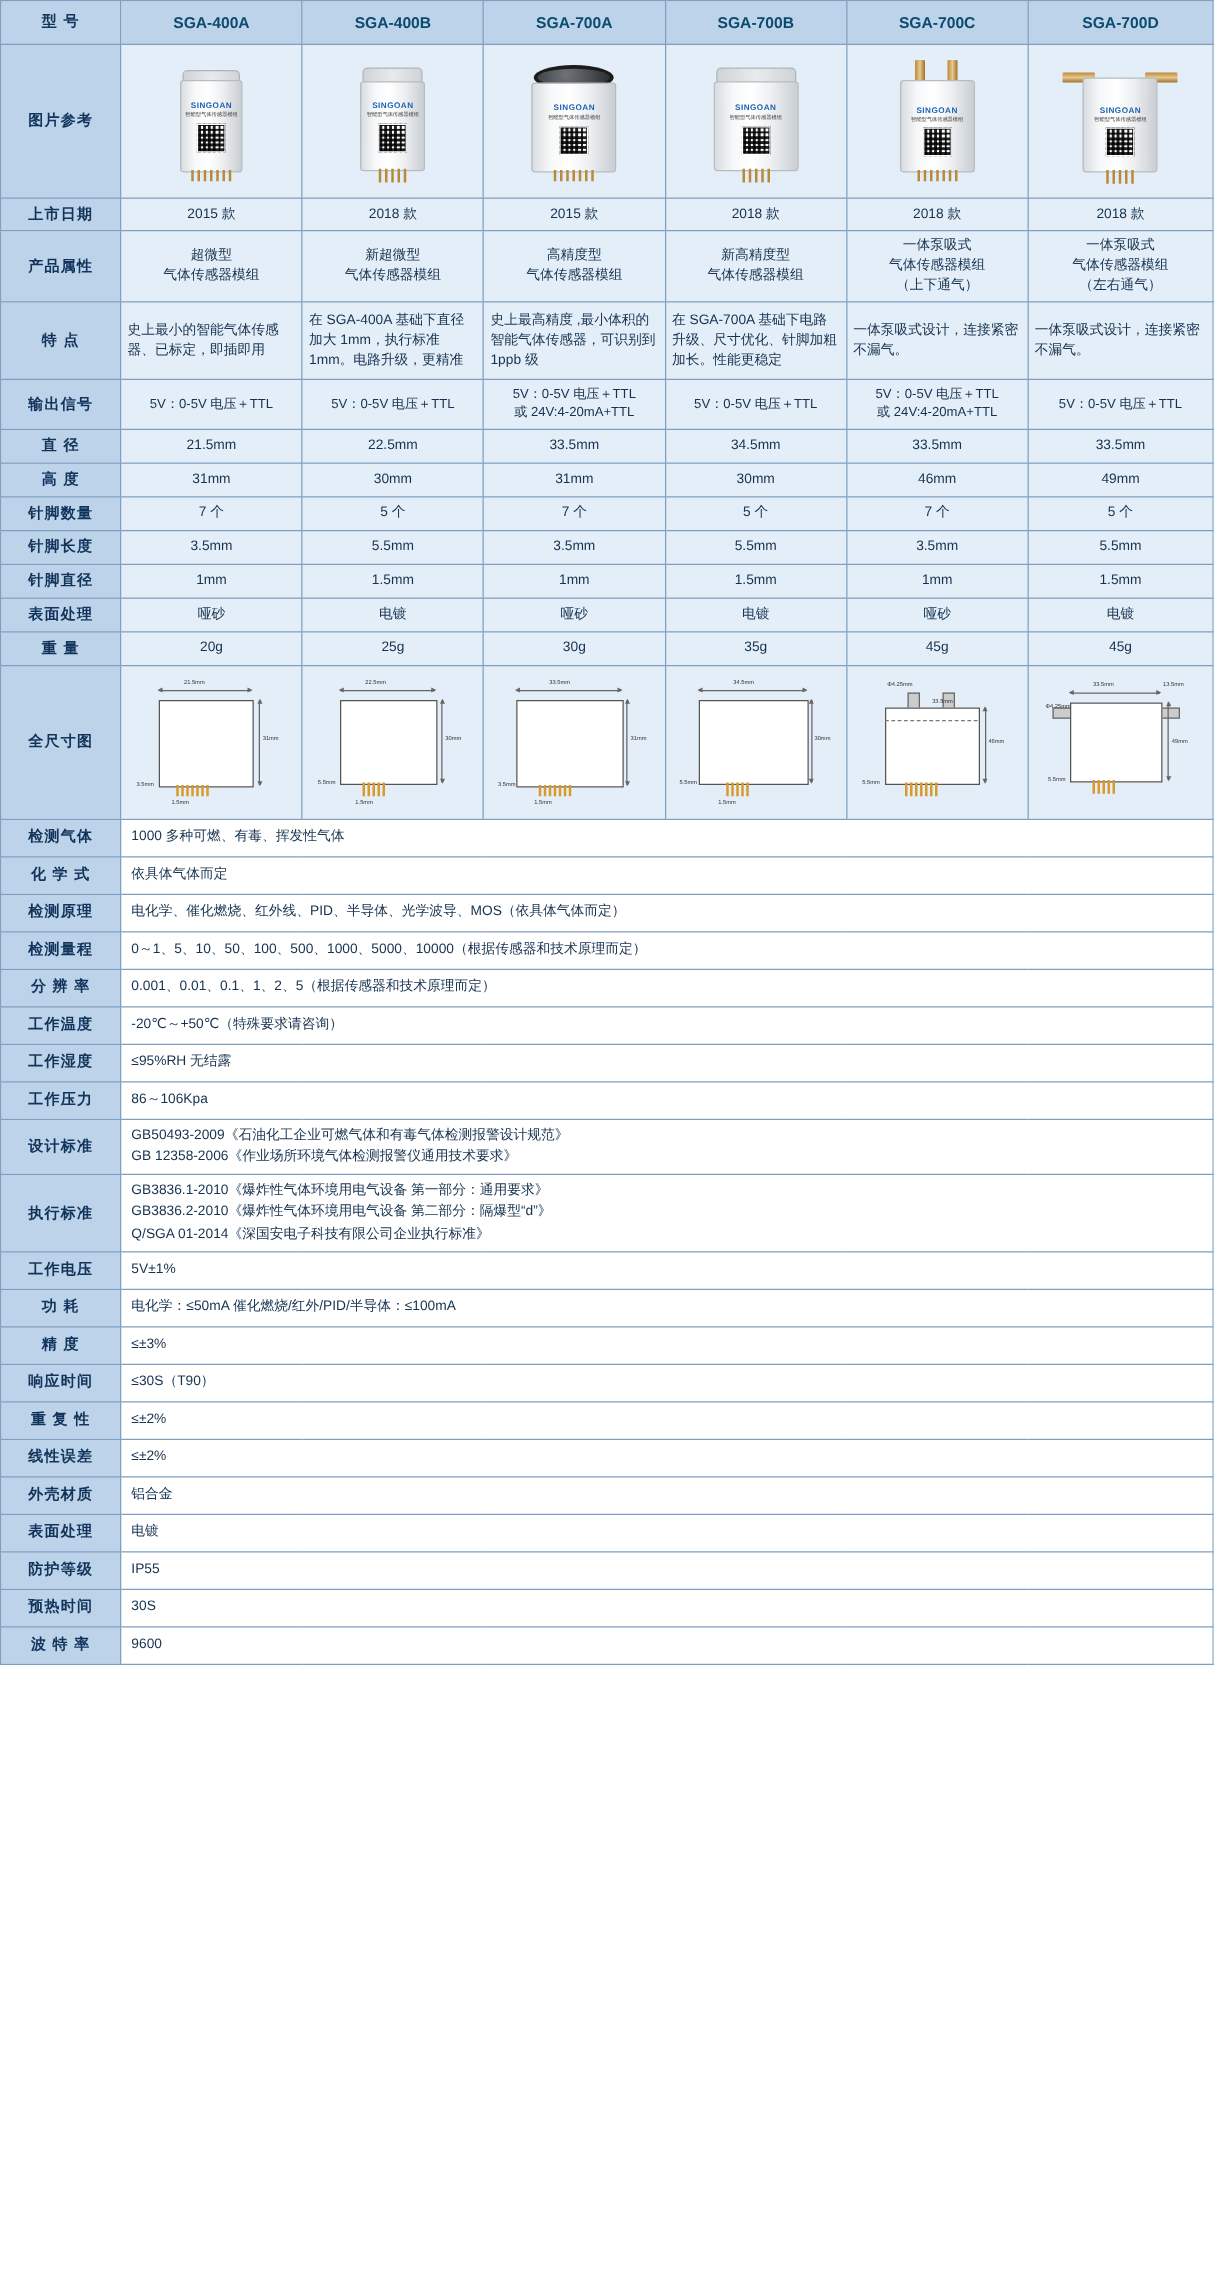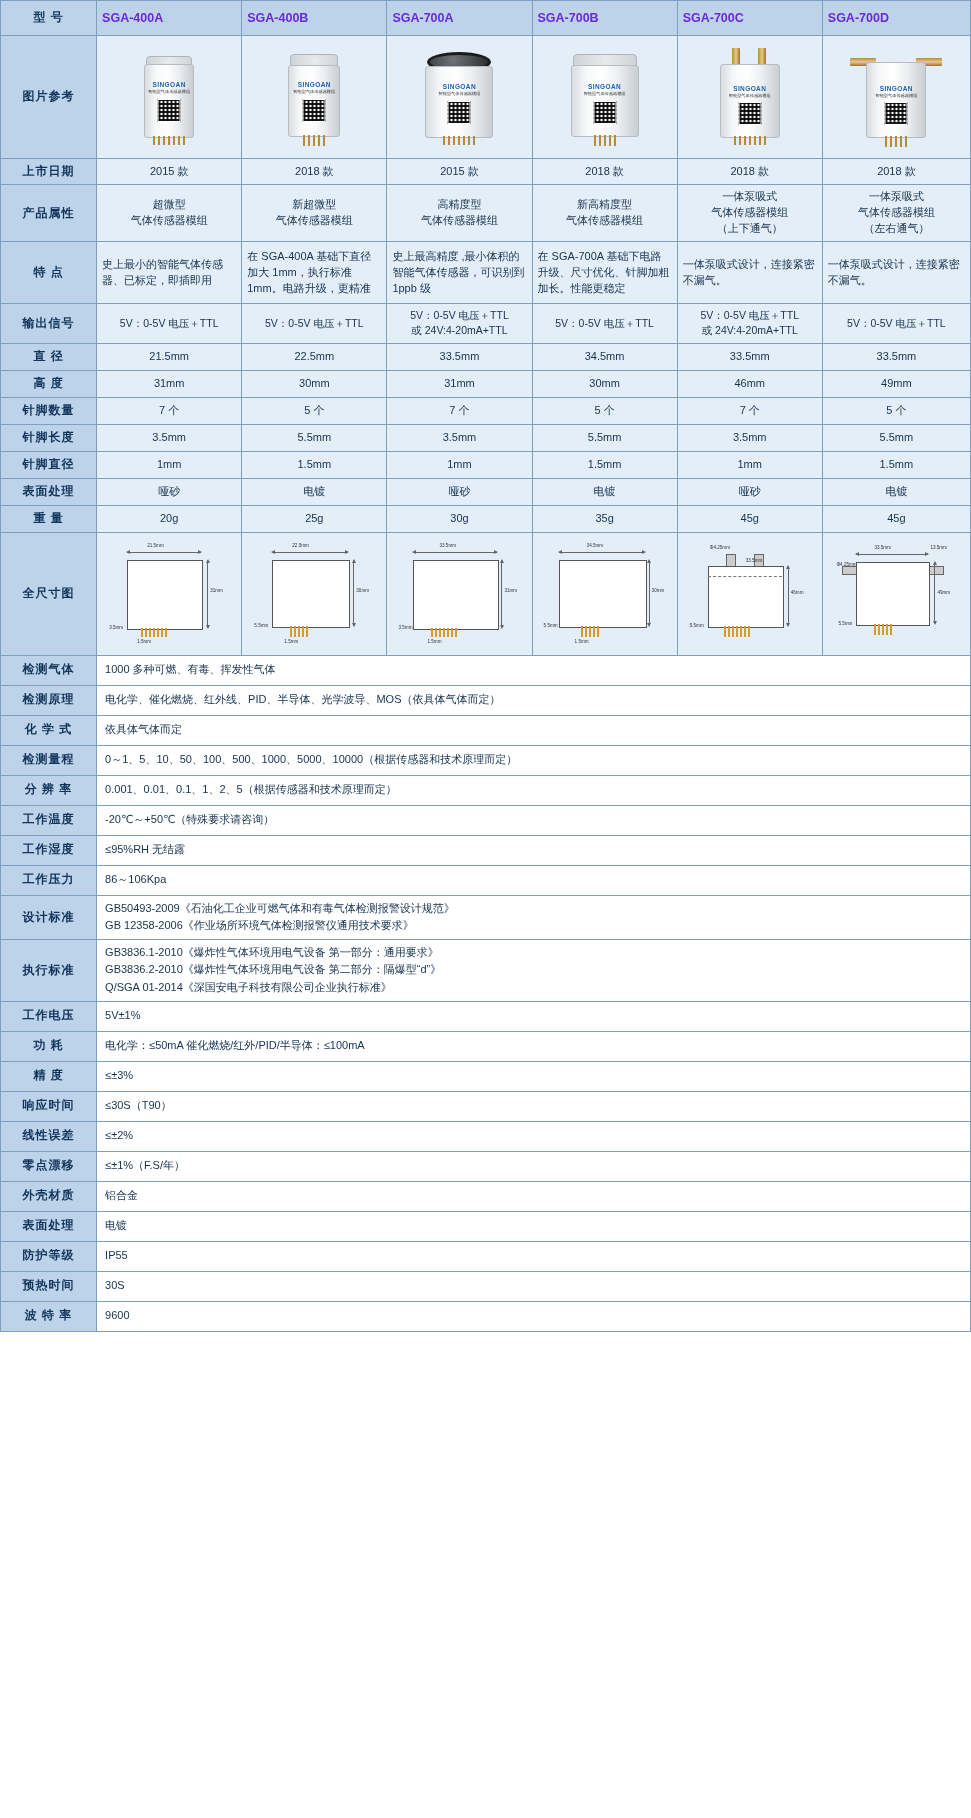--- a/index.html
+++ b/index.html
@@ -26,24 +26,24 @@
     background:#bcd3ea;
     width:96px;
     text-align:center;
     font-weight:bold;
     font-size:12px;
     letter-spacing:1px;
     color:#12335a;
   }
   .hd{
     background:#bcd3ea;
-    text-align:left;
+    text-align:center;
     font-weight:bold;
     font-size:12.5px;
-    color:#6d28d9;
+    color:#0c4a6e;
     height:26px;
   }
   .cell{
     background:#e4eef8;
     text-align:center;
     font-size:11px;
     color:#16324f;
   }
   .cell.small{font-size:10.5px;}
   .full{
@@ -535,26 +535,26 @@
         <div class="t" style="left:4px;top:81px;">5.5mm</div>
       </div>
     </td>
   </tr>
 
   <tr style="height:30px">
     <td class="lbl">检测气体</td>
     <td class="full white" colspan="6">1000 多种可燃、有毒、挥发性气体</td>
   </tr>
   <tr style="height:30px">
+    <td class="lbl">化 学 式</td>
+    <td class="full white" colspan="6">依具体气体而定</td>
+  </tr>
+  <tr style="height:30px">
     <td class="lbl">检测原理</td>
     <td class="full white" colspan="6">电化学、催化燃烧、红外线、PID、半导体、光学波导、MOS（依具体气体而定）</td>
-  </tr>
-  <tr style="height:30px">
-    <td class="lbl">化 学 式</td>
-    <td class="full white" colspan="6">依具体气体而定</td>
   </tr>
   <tr style="height:30px">
     <td class="lbl">检测量程</td>
     <td class="full white" colspan="6">0～1、5、10、50、100、500、1000、5000、10000（根据传感器和技术原理而定）</td>
   </tr>
   <tr style="height:30px">
     <td class="lbl">分 辨 率</td>
     <td class="full white" colspan="6">0.001、0.01、0.1、1、2、5（根据传感器和技术原理而定）</td>
   </tr>
   <tr style="height:30px">
@@ -590,28 +590,28 @@
   </tr>
   <tr style="height:30px">
     <td class="lbl">精  度</td>
     <td class="full white" colspan="6">≤±3%</td>
   </tr>
   <tr style="height:30px">
     <td class="lbl">响应时间</td>
     <td class="full white" colspan="6">≤30S（T90）</td>
   </tr>
   <tr style="height:30px">
+    <td class="lbl">重 复 性</td>
+    <td class="full white" colspan="6">≤±2%</td>
+  </tr>
+  <tr style="height:30px">
     <td class="lbl">线性误差</td>
     <td class="full white" colspan="6">≤±2%</td>
   </tr>
   <tr style="height:30px">
-    <td class="lbl">零点漂移</td>
-    <td class="full white" colspan="6">≤±1%（F.S/年）</td>
-  </tr>
-  <tr style="height:30px">
     <td class="lbl">外壳材质</td>
     <td class="full white" colspan="6">铝合金</td>
   </tr>
   <tr style="height:30px">
     <td class="lbl">表面处理</td>
     <td class="full white" colspan="6">电镀</td>
   </tr>
   <tr style="height:30px">
     <td class="lbl">防护等级</td>
     <td class="full white" colspan="6">IP55</td>

